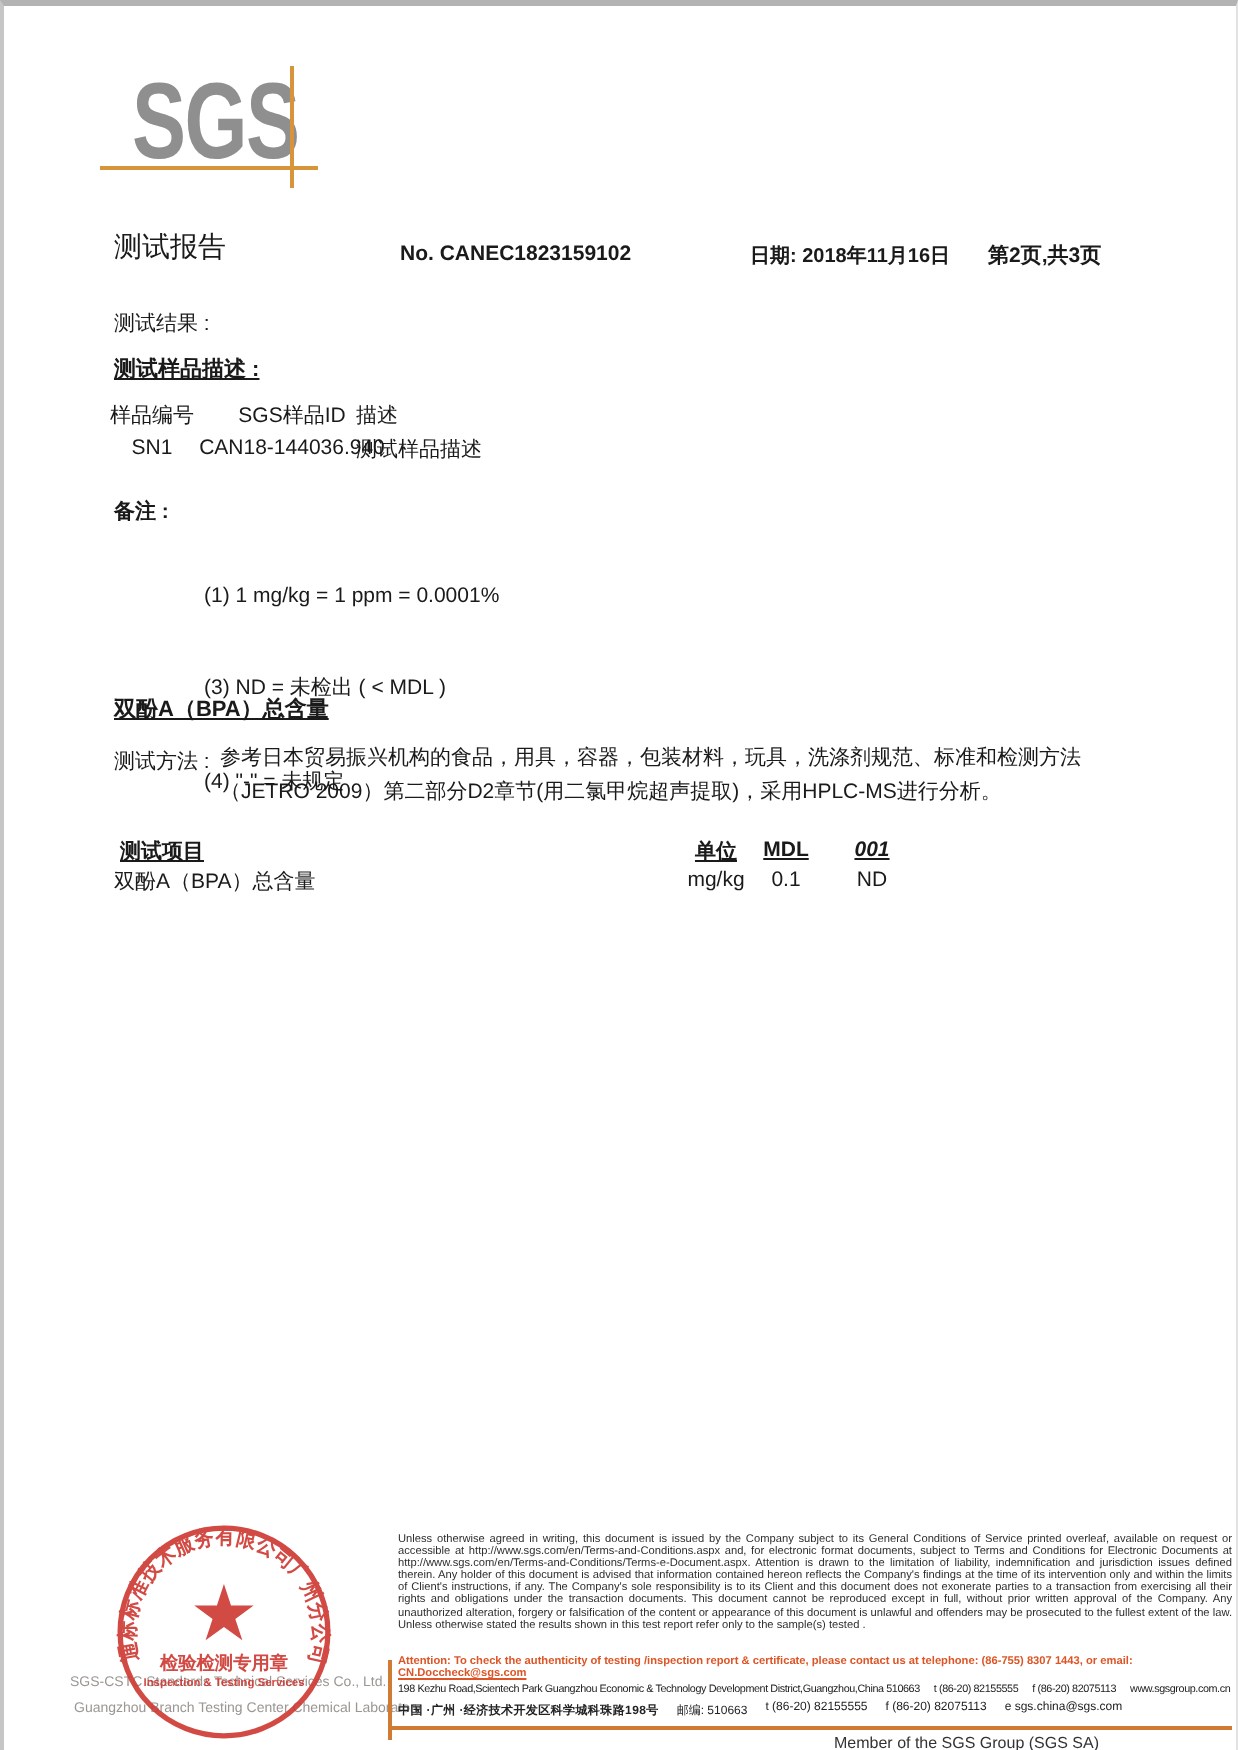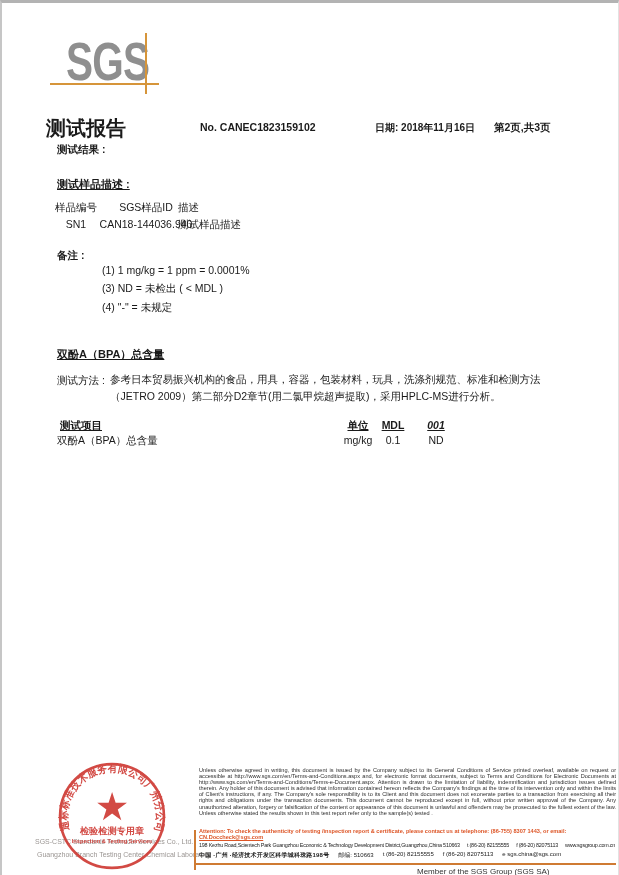--- a/index.html
+++ b/index.html
@@ -8,39 +8,39 @@
         font-family:"Liberation Sans","DejaVu Sans",sans-serif;color:#1a1a1a;}
   .abs{position:absolute;white-space:nowrap;}
 
   
   .logo-text{left:64px;top:31px;font-size:54px;font-weight:bold;color:#8f8f8f;line-height:1;
              letter-spacing:-1px;transform:scaleX(0.75);transform-origin:left top;}
   .logo-hline{left:48px;top:80px;width:109px;height:2px;background:#d6953a;}
   .logo-vline{left:143px;top:30px;width:2px;height:61px;background:#d6953a;}
 
   
-  .title{left:44px;top:112px;font-size:20px;font-weight:bold;}
+  .title{left:55px;top:112px;font-size:14px;font-weight:normal;}
   .report-no{left:198px;top:118px;font-size:10.5px;font-weight:bold;}
   .date{left:373px;top:118px;font-size:10px;font-weight:bold;}
   .pageinfo{left:492px;top:118px;font-size:10.5px;font-weight:bold;}
-  .results-label{left:55px;top:140px;font-size:10.5px;font-weight:bold;}
+  .results-label{left:55px;top:152px;font-size:10.5px;font-weight:normal;}
 
   
   .sample-heading{left:55px;top:174px;font-size:11px;font-weight:bold;text-decoration:underline;}
   .trow{font-size:10.5px;}
   .s1{left:44px;width:60px;text-align:center;}
   .s2{left:88px;width:112px;text-align:center;}
   .s3{left:176px;}
   .srow-h{top:198px;font-weight:normal;}
   .srow-d{top:215px;}
 
   
   .notes-label{left:55px;top:246px;font-size:10.5px;font-weight:bold;}
   .notes{left:100px;top:258px;font-size:10.5px;}
-  .notes div{line-height:18.4px;white-space:nowrap;}
+  .notes div{line-height:18.4px;white-space:nowrap;margin-top:28px;}
 
   
   .bpa-heading{left:55px;top:344px;font-size:11px;font-weight:bold;text-decoration:underline;}
   .method-label{left:55px;top:371px;font-size:10.5px;}
   .method-text{left:108px;top:368px;width:470px;font-size:10.5px;line-height:17px;white-space:normal;}
 
   
   .r1h{left:58px;font-weight:bold;text-decoration:underline;}
   .r1{left:55px;}
   .r2{left:335px;width:42px;text-align:center;}

